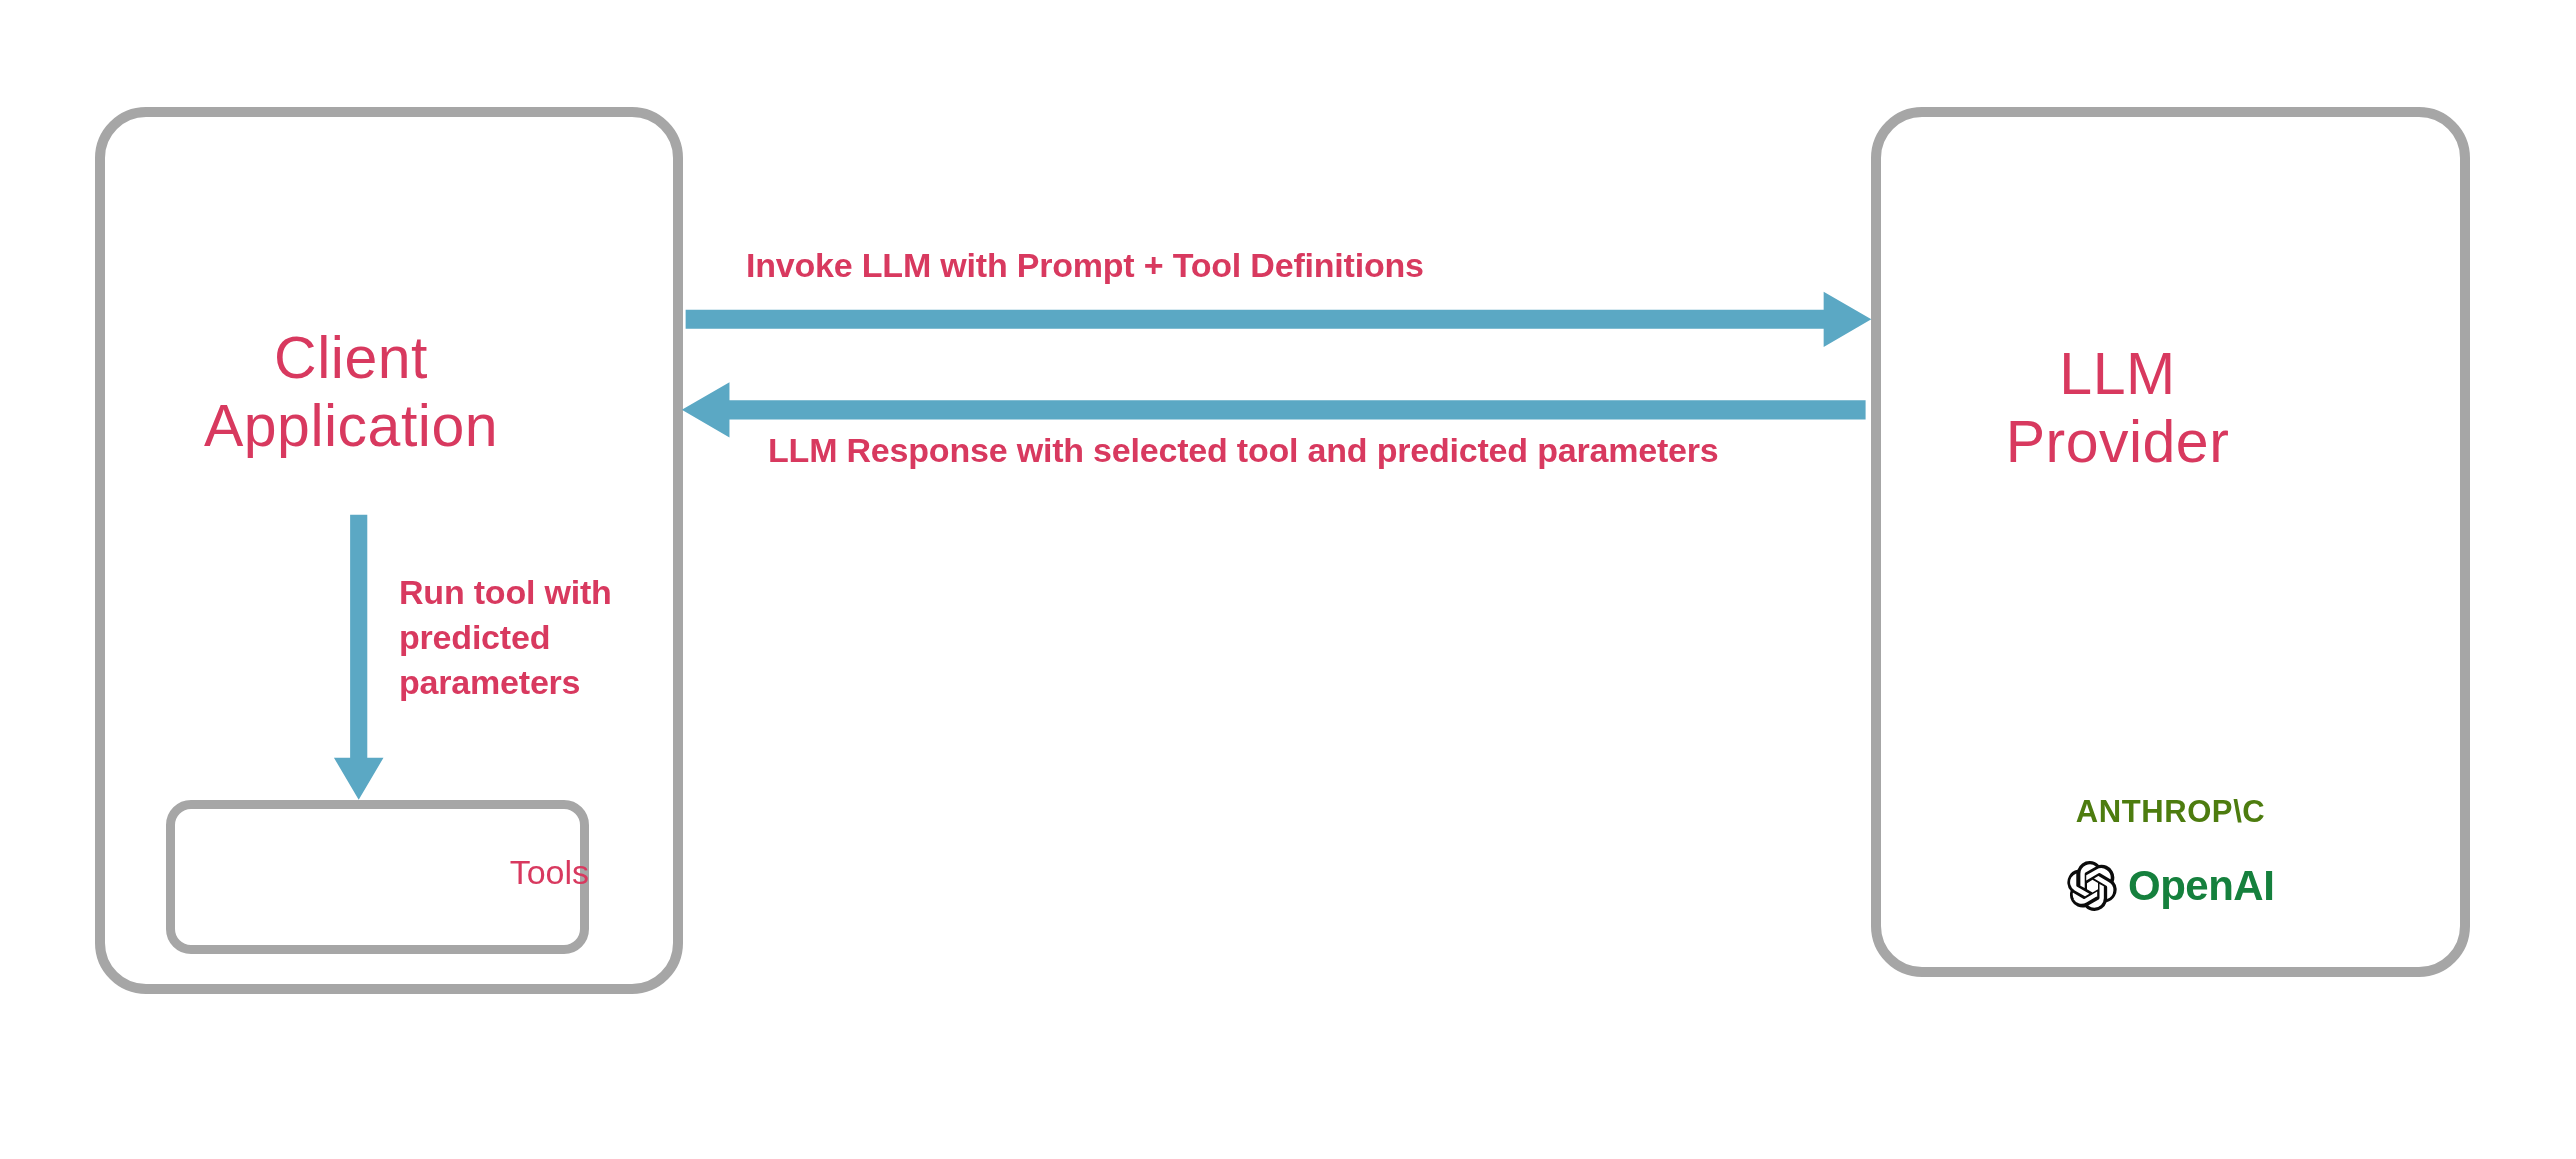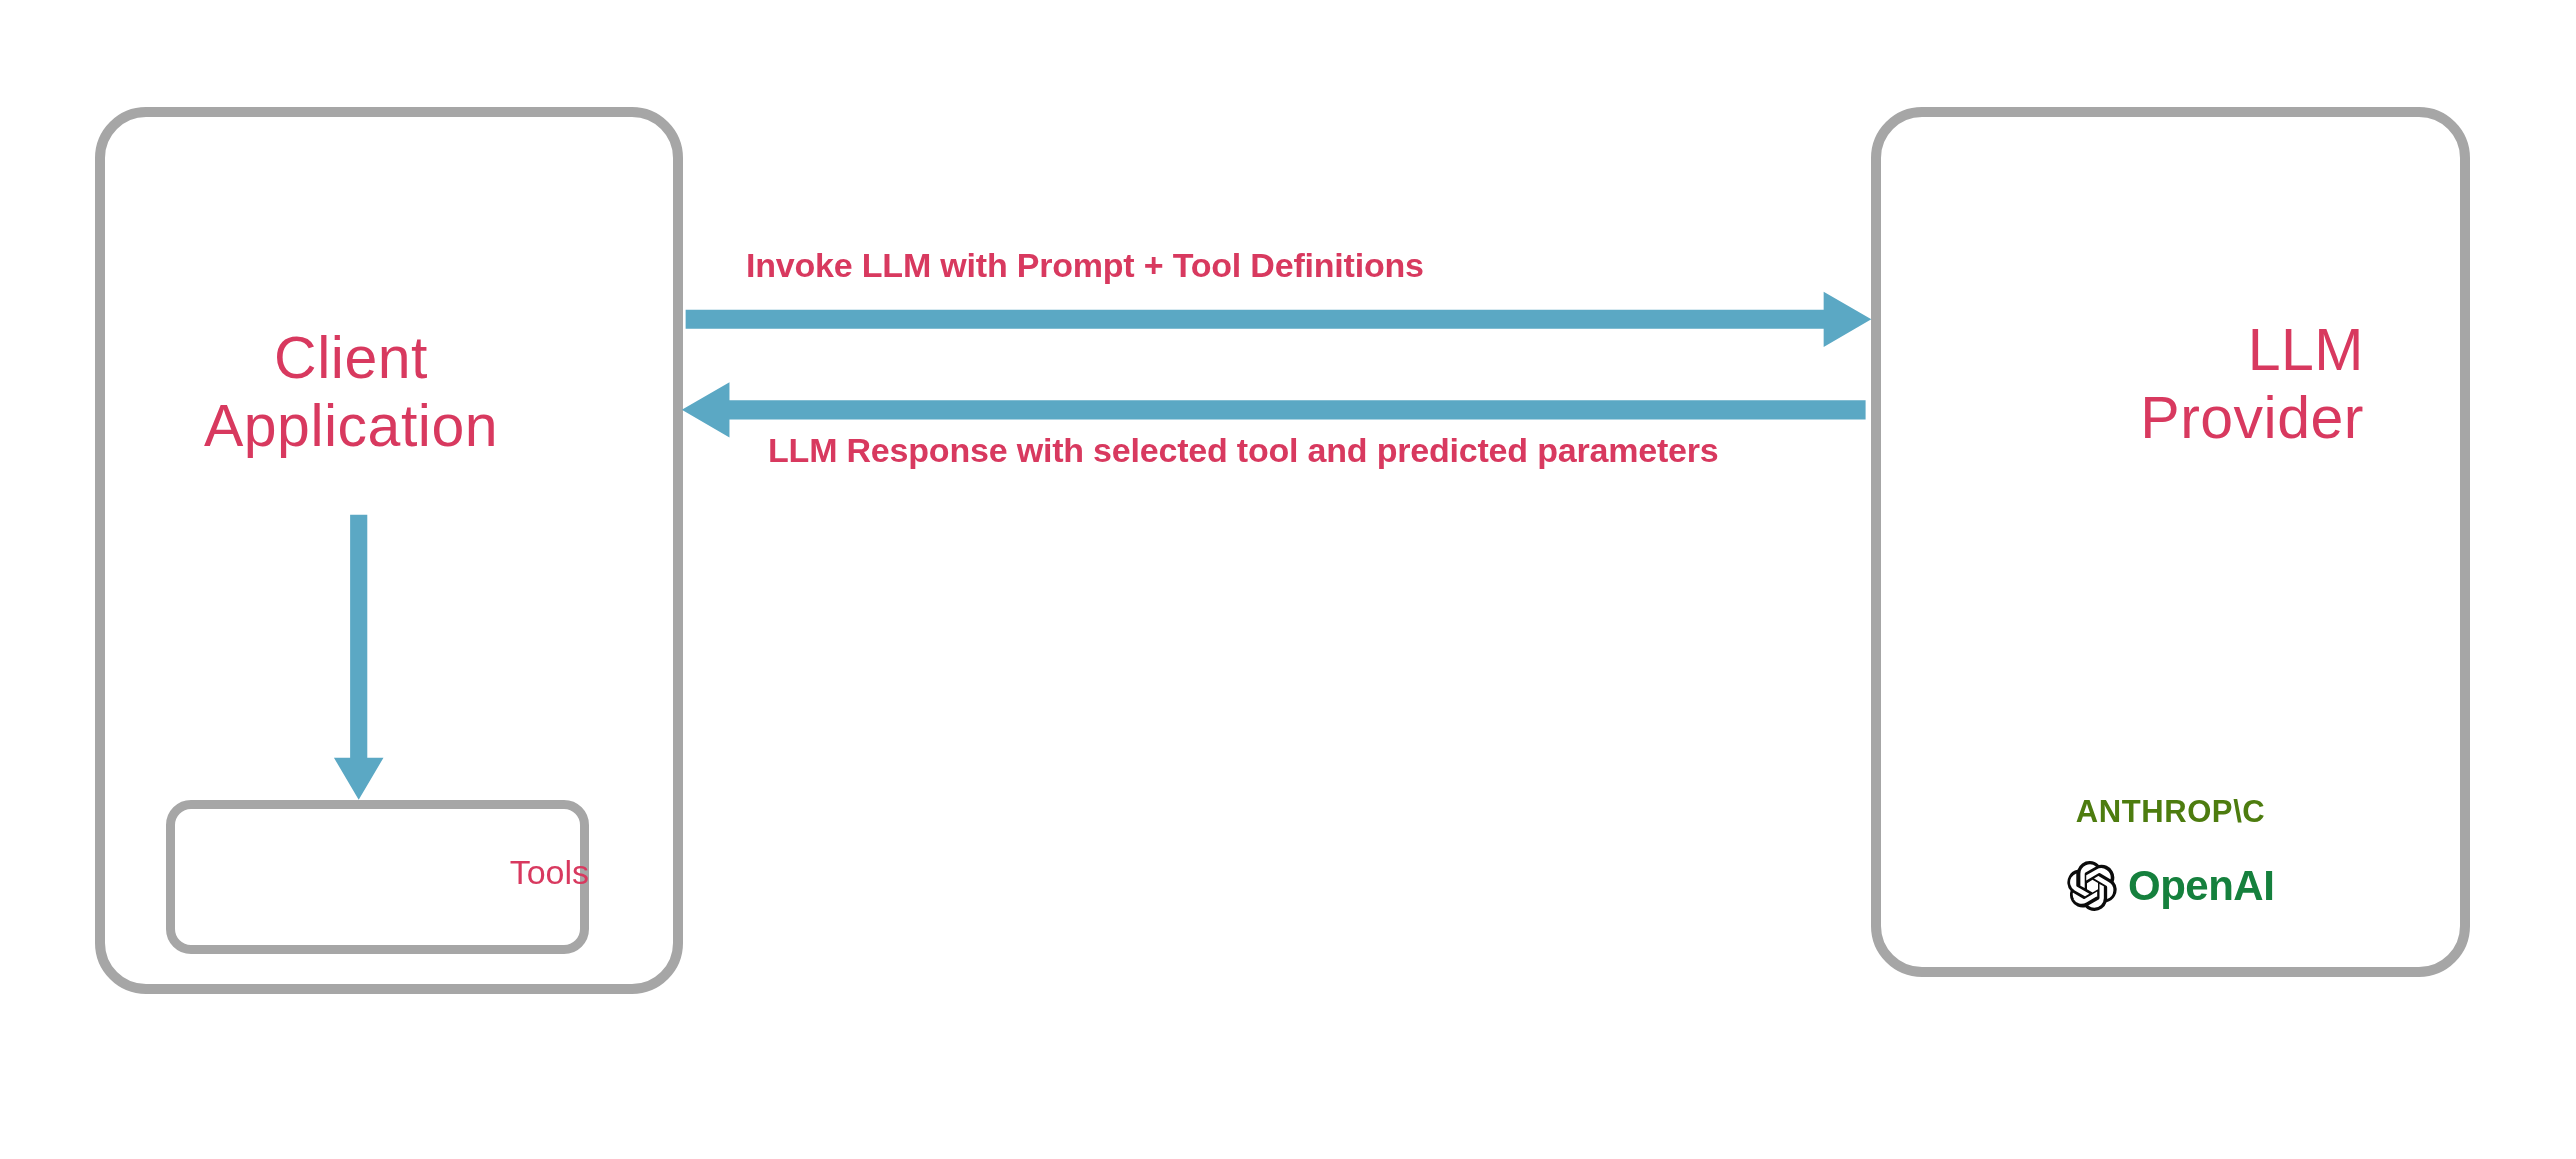--- a/index.html
+++ b/index.html
@@ -59,23 +59,22 @@
     text-align: center;
     letter-spacing: 0.5px;
   }
   #client-title {
     left: 95px;
     top: 324px;
     width: 512px;
   }
   #llm-title {
     left: 1871px;
-    top: 316px;
+    top: 340px;
     width: 493px;
-    text-align: right;
   }
   #tools-title {
     left: 166px;
     top: 853px;
     width: 423px;
     font-size: 34px;
     text-align: right;
   }
 
   .edge-label {
@@ -183,15 +182,16 @@
 
     <g>
       <polygon fill="#5ba8c4" points="367,540 385,540 385,795 402,795 376,839 350,795 367,795"></polygon>
     </g>
   </svg>
 
   <div class="label edge-label" id="label-invoke">Invoke LLM with Prompt + Tool Definitions</div>
 
   <div class="label edge-label" id="label-response">LLM Response with selected tool and predicted parameters</div>
 
+  <div class="label edge-label" id="label-runtool"><span>Run tool with</span><br><span>predicted</span><br><span>parameters</span></div>
 
 </div>
 
 
 </body></html>

